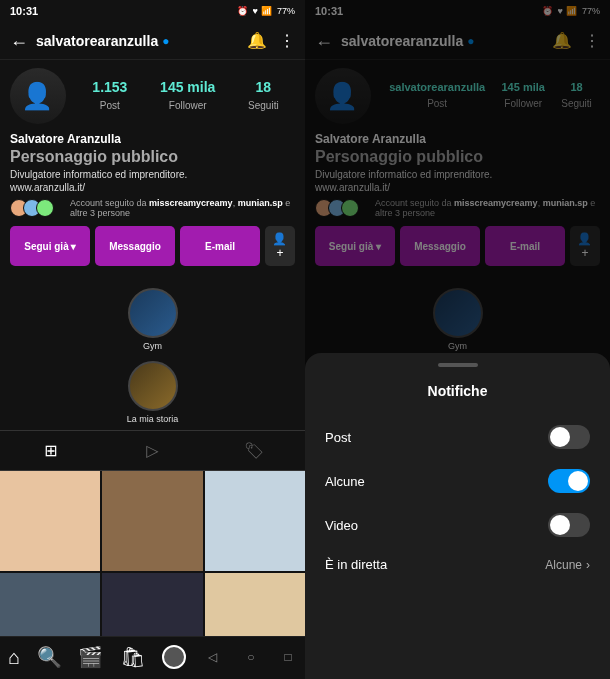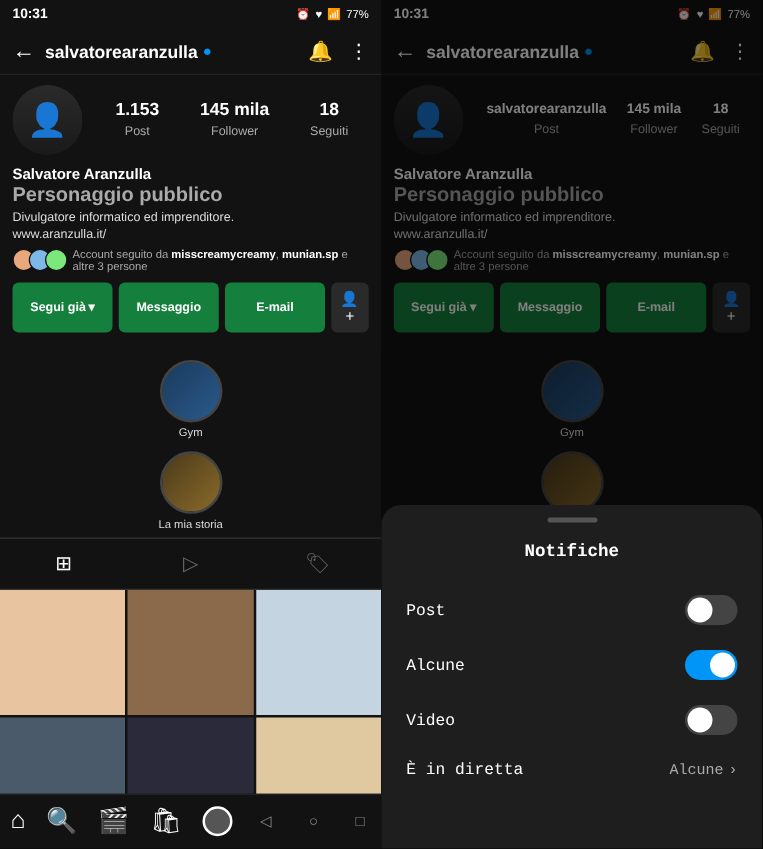--- a/index.html
+++ b/index.html
@@ -102,21 +102,21 @@
     }
     .stats {
       display: flex;
       flex: 1;
       justify-content: space-around;
     }
     .stat-item {
       text-align: center;
     }
     .stat-number {
-      color: #ffffff;
+      color: #5eead4;
       font-size: 14px;
       font-weight: 700;
       display: block;
     }
     .stat-label {
       color: #aaa;
       font-size: 10px;
     }
 
     .profile-name {
@@ -135,21 +135,21 @@
       color: #ddd;
       font-size: 10px;
       margin-bottom: 4px;
       line-height: 1.3;
     }
 
     
     .followers-preview {
       display: flex;
       align-items: center;
-      gap: 4px;
+      gap: 16px;
       margin-bottom: 8px;
     }
     .follower-avatars {
       display: flex;
     }
     .follower-mini-avatar {
       width: 18px;
       height: 18px;
       border-radius: 50%;
       background: #444;
@@ -166,21 +166,21 @@
     .followers-text b { color: #fff; }
 
     
     .action-buttons {
       display: flex;
       gap: 5px;
       margin-bottom: 8px;
     }
     .btn-action {
       flex: 1;
-      background: #15803d;
+      background: #a21caf;
       border: none;
       border-radius: 5px;
       color: #fff;
       font-size: 10px;
       font-weight: 600;
       padding: 6px 4px;
       cursor: pointer;
       display: flex;
       align-items: center;
       justify-content: center;
@@ -305,25 +305,24 @@
       position: relative;
       flex-shrink: 0;
     }
 
     
     .notification-sheet {
       position: absolute;
       bottom: 0;
       left: 0;
       right: 0;
-      height: 275px;
+      height: 326px;
       background: #1e1e1e;
       border-radius: 16px 16px 0 0;
       z-index: 100;
-      font-family: Liberation Mono, monospace;
     }
     .sheet-handle {
       width: 40px;
       height: 4px;
       background: #555;
       border-radius: 2px;
       margin: 10px auto 16px;
     }
     .sheet-title {
       text-align: center;

